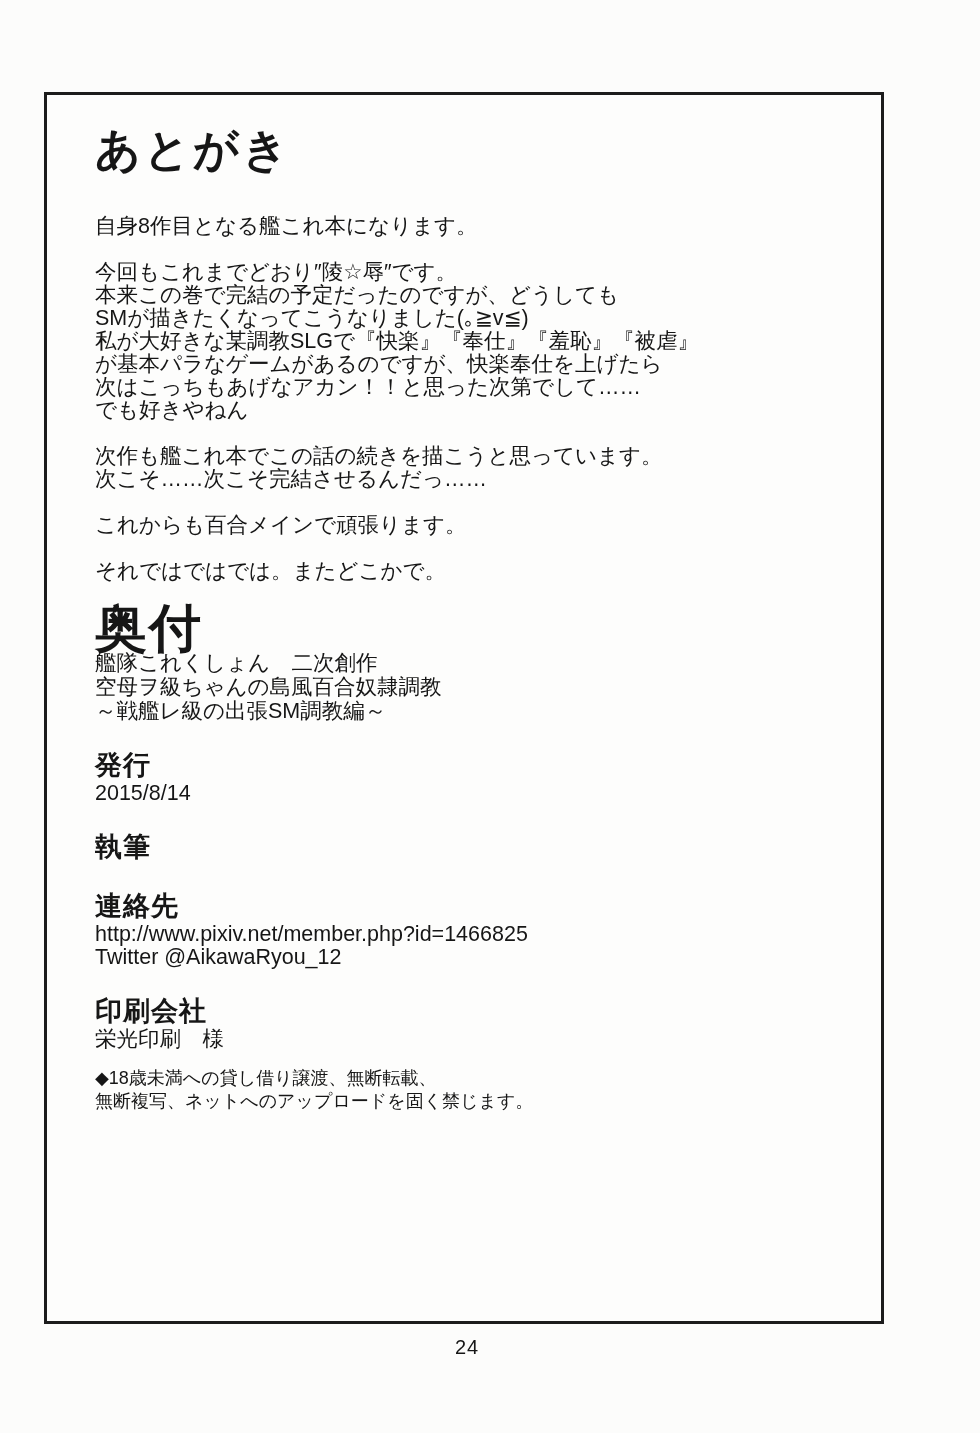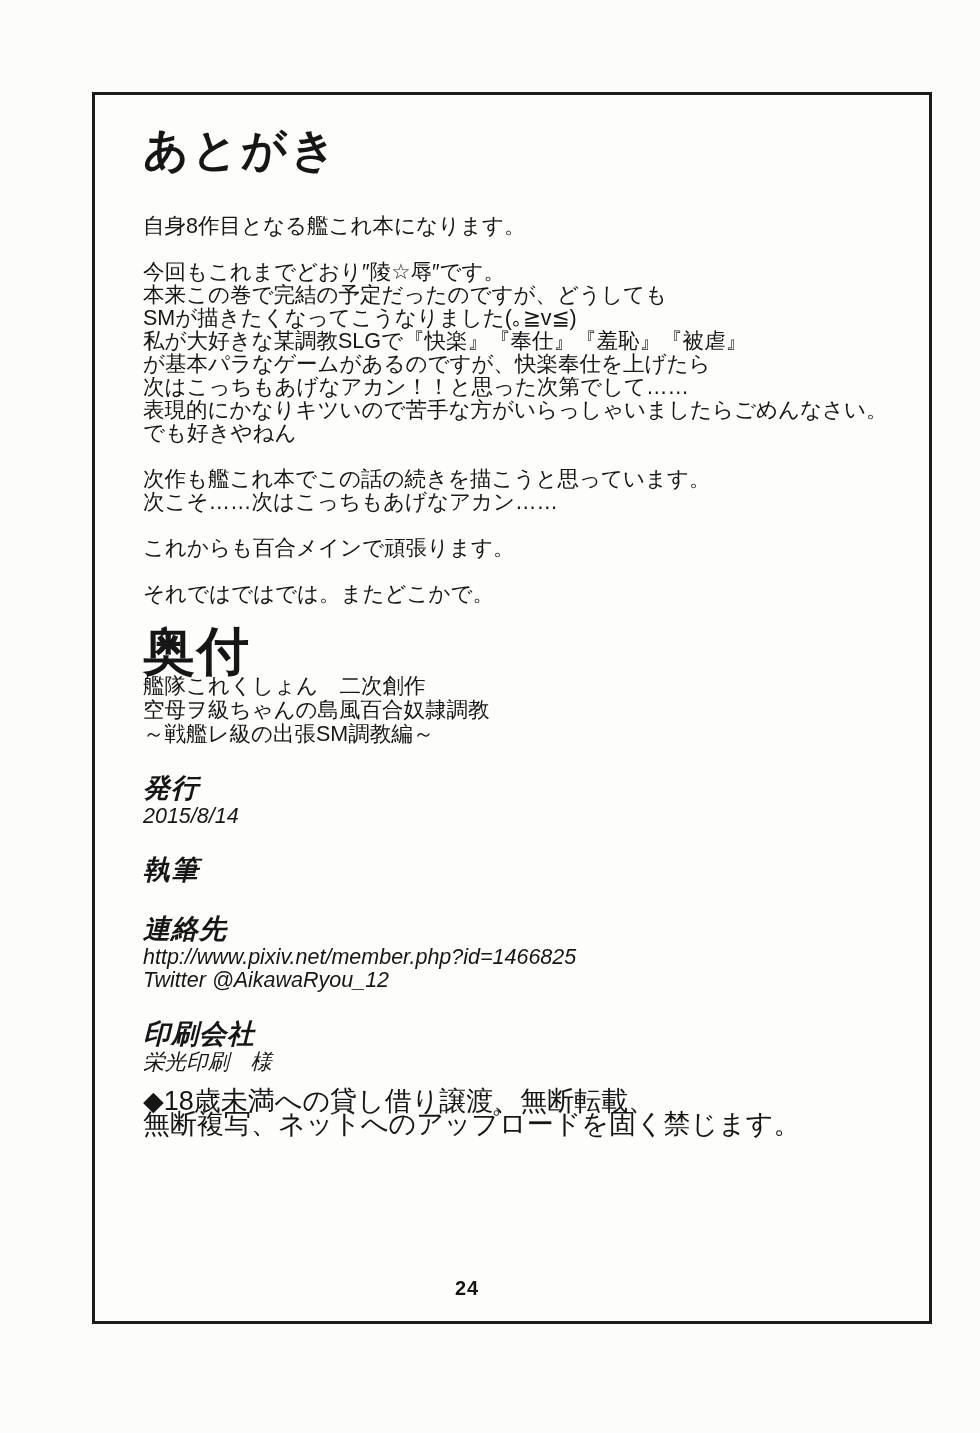--- a/index.html
+++ b/index.html
@@ -18,21 +18,20 @@
   .frame {
     position: absolute;
     left: 44px;
     top: 92px;
     width: 840px;
     height: 1232px;
     border: 3px solid #1c1c1c;
     background: #fdfdfc;
     box-sizing: border-box;
     overflow: hidden;
-    margin-left: 48px;
   }
   .frame-inner {
     padding: 30px 22px 0 48px;
   }
   .h-main {
     font-size: 45px;
     line-height: 50px;
     font-weight: 700;
     letter-spacing: 3px;
   }
@@ -55,42 +54,40 @@
     letter-spacing: 2px;
   }
   .work-lines {
     font-size: 21.5px;
     line-height: 24px;
   }
   .section {
     margin-top: 25px;
     font-size: 21.5px;
     line-height: 23px;
-    font-style: italic;
   }
   .section-heading {
     font-size: 27px;
     line-height: 34px;
     font-weight: 700;
     letter-spacing: 1px;
   }
   .notice {
     margin-top: 16px;
-    font-size: 27px;
+    font-size: 18px;
     line-height: 23px;
   }
   .page-number {
     position: absolute;
     left: 44px;
-    top: 1277px;
+    top: 1336px;
     width: 846px;
     text-align: center;
     font-size: 20px;
     letter-spacing: 1px;
-    font-weight: bold;
   }
 </style>
 </head>
 <body>
 
 <div class="frame">
   <div class="frame-inner">
 
     <div class="h-main">あとがき</div>
 
@@ -98,26 +95,25 @@
       <div class="para">
           <div class="line">自身8作目となる艦これ本になります。</div>
         </div>
       <div class="para">
           <div class="line">今回もこれまでどおり″陵☆辱″です。</div>
           <div class="line">本来この巻で完結の予定だったのですが、どうしても</div>
           <div class="line">SMが描きたくなってこうなりました(｡≧v≦)</div>
           <div class="line">私が大好きな某調教SLGで『快楽』『奉仕』『羞恥』『被虐』</div>
           <div class="line">が基本パラなゲームがあるのですが、快楽奉仕を上げたら</div>
           <div class="line">次はこっちもあげなアカン！！と思った次第でして……</div>
-          <div class="line">表現的にかなりキツいので苦手な方がいらっしゃいましたらごめんなさい。</div>
           <div class="line">でも好きやねん</div>
         </div>
       <div class="para">
           <div class="line">次作も艦これ本でこの話の続きを描こうと思っています。</div>
-          <div class="line">次こそ……次はこっちもあげなアカン……</div>
+          <div class="line">次こそ……次こそ完結させるんだっ……</div>
         </div>
       <div class="para">
           <div class="line">これからも百合メインで頑張ります。</div>
         </div>
       <div class="para">
           <div class="line">それではではでは。またどこかで。</div>
         </div>
     </div>
 
     <div class="colophon-title">奥付</div>

